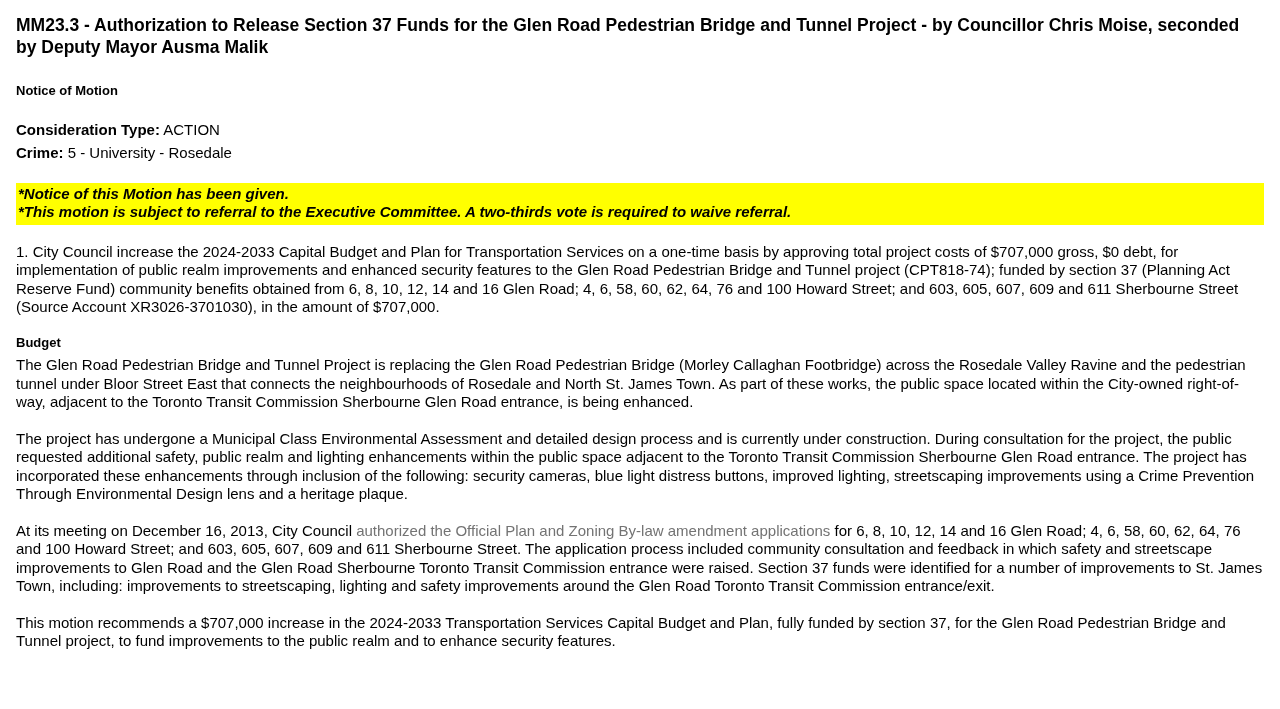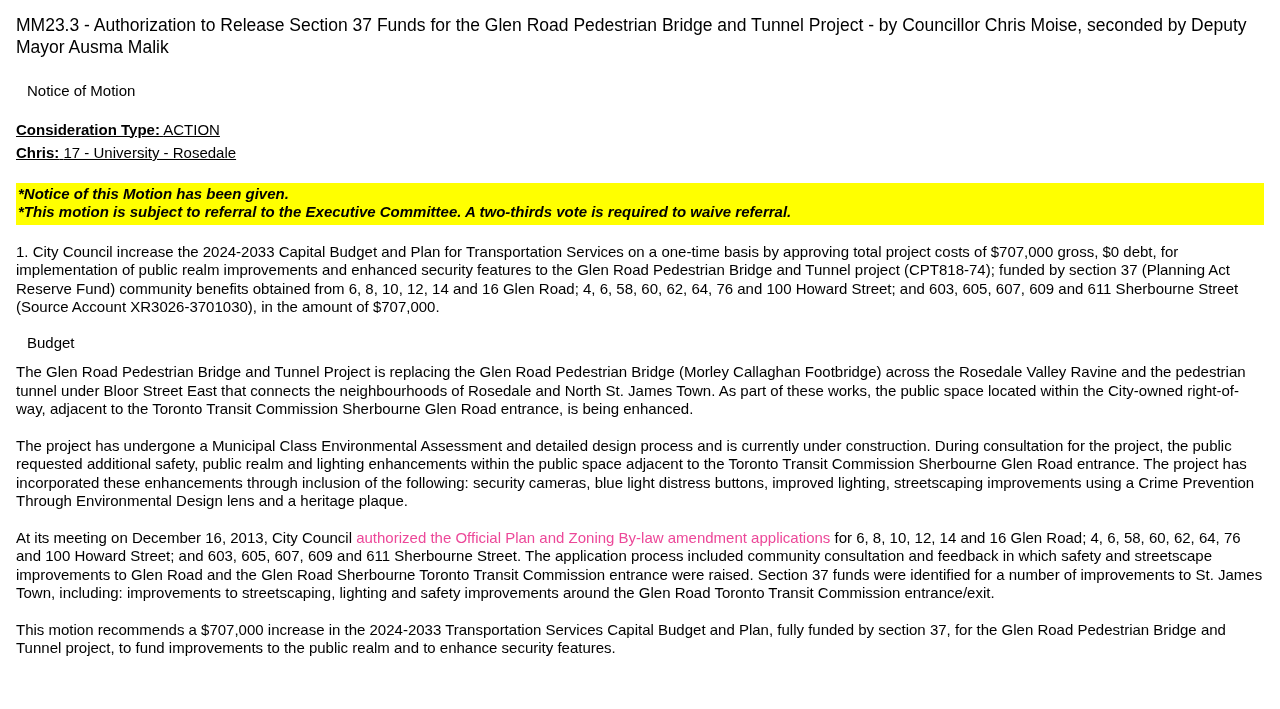--- a/index.html
+++ b/index.html
@@ -11,73 +11,73 @@
   }
   .page {
     width: 1248px;
     padding: 14px 16px 20px 16px;
     font-size: 15px;
     line-height: 18.5px;
   }
   .doc-title {
     font-size: 17.5px;
     line-height: 22px;
-    font-weight: normal;
+    font-weight: bold;
     margin: 0;
   }
   .section-heading {
-    font-size: 15px;
+    font-size: 13px;
     line-height: 18.5px;
-    font-weight: normal;
-    margin: 11px;
+    font-weight: bold;
+    margin: 0;
   }
   .h-notice { margin-top: 24px; }
   .h-recommendations { margin-top: 22px; }
   .h-summary { margin-top: 17px; }
-  .fields { margin-top: 20px; text-decoration: underline; }
+  .fields { margin-top: 20px; }
   .field-row { margin-bottom: 5px; }
   .field-label { font-weight: bold; }
   .field-value { font-weight: normal; }
   .notice-banner {
     margin-top: 20px;
     background: #ffff00;
     font-weight: bold;
     font-style: italic;
     padding: 2px 18px 3px 2px;
     line-height: 18.5px;
   }
   p.body-para {
     margin: 18px 0 0 0;
   }
   p.tight-para {
     margin: 4px 0 0 0;
   }
   a.inline-link {
-    color: #ec4899;
+    color: #737373;
     text-decoration: none;
     cursor: pointer;
   }
 </style>
 </head>
 <body>
 
 <div class="page">
 
   <h1 class="doc-title">MM23.3 - Authorization to Release Section 37 Funds for the Glen Road Pedestrian Bridge and Tunnel Project - by Councillor Chris Moise, seconded by Deputy Mayor Ausma Malik</h1>
 
   <h2 class="section-heading h-notice">Notice of Motion</h2>
 
   <div class="fields">
     <div class="field-row">
       <span class="field-label">Consideration Type:</span>
       <span class="field-value">ACTION</span>
     </div>
     <div class="field-row">
-      <span class="field-label">Chris:</span>
-      <span class="field-value">17 - University - Rosedale</span>
+      <span class="field-label">Crime:</span>
+      <span class="field-value">5 - University - Rosedale</span>
     </div>
   </div>
 
   <div class="notice-banner">
     <div>*Notice of this Motion has been given.</div>
     <div>*This motion is subject to referral to the Executive Committee. A two-thirds vote is required to waive referral.</div>
   </div>
 
 
 

